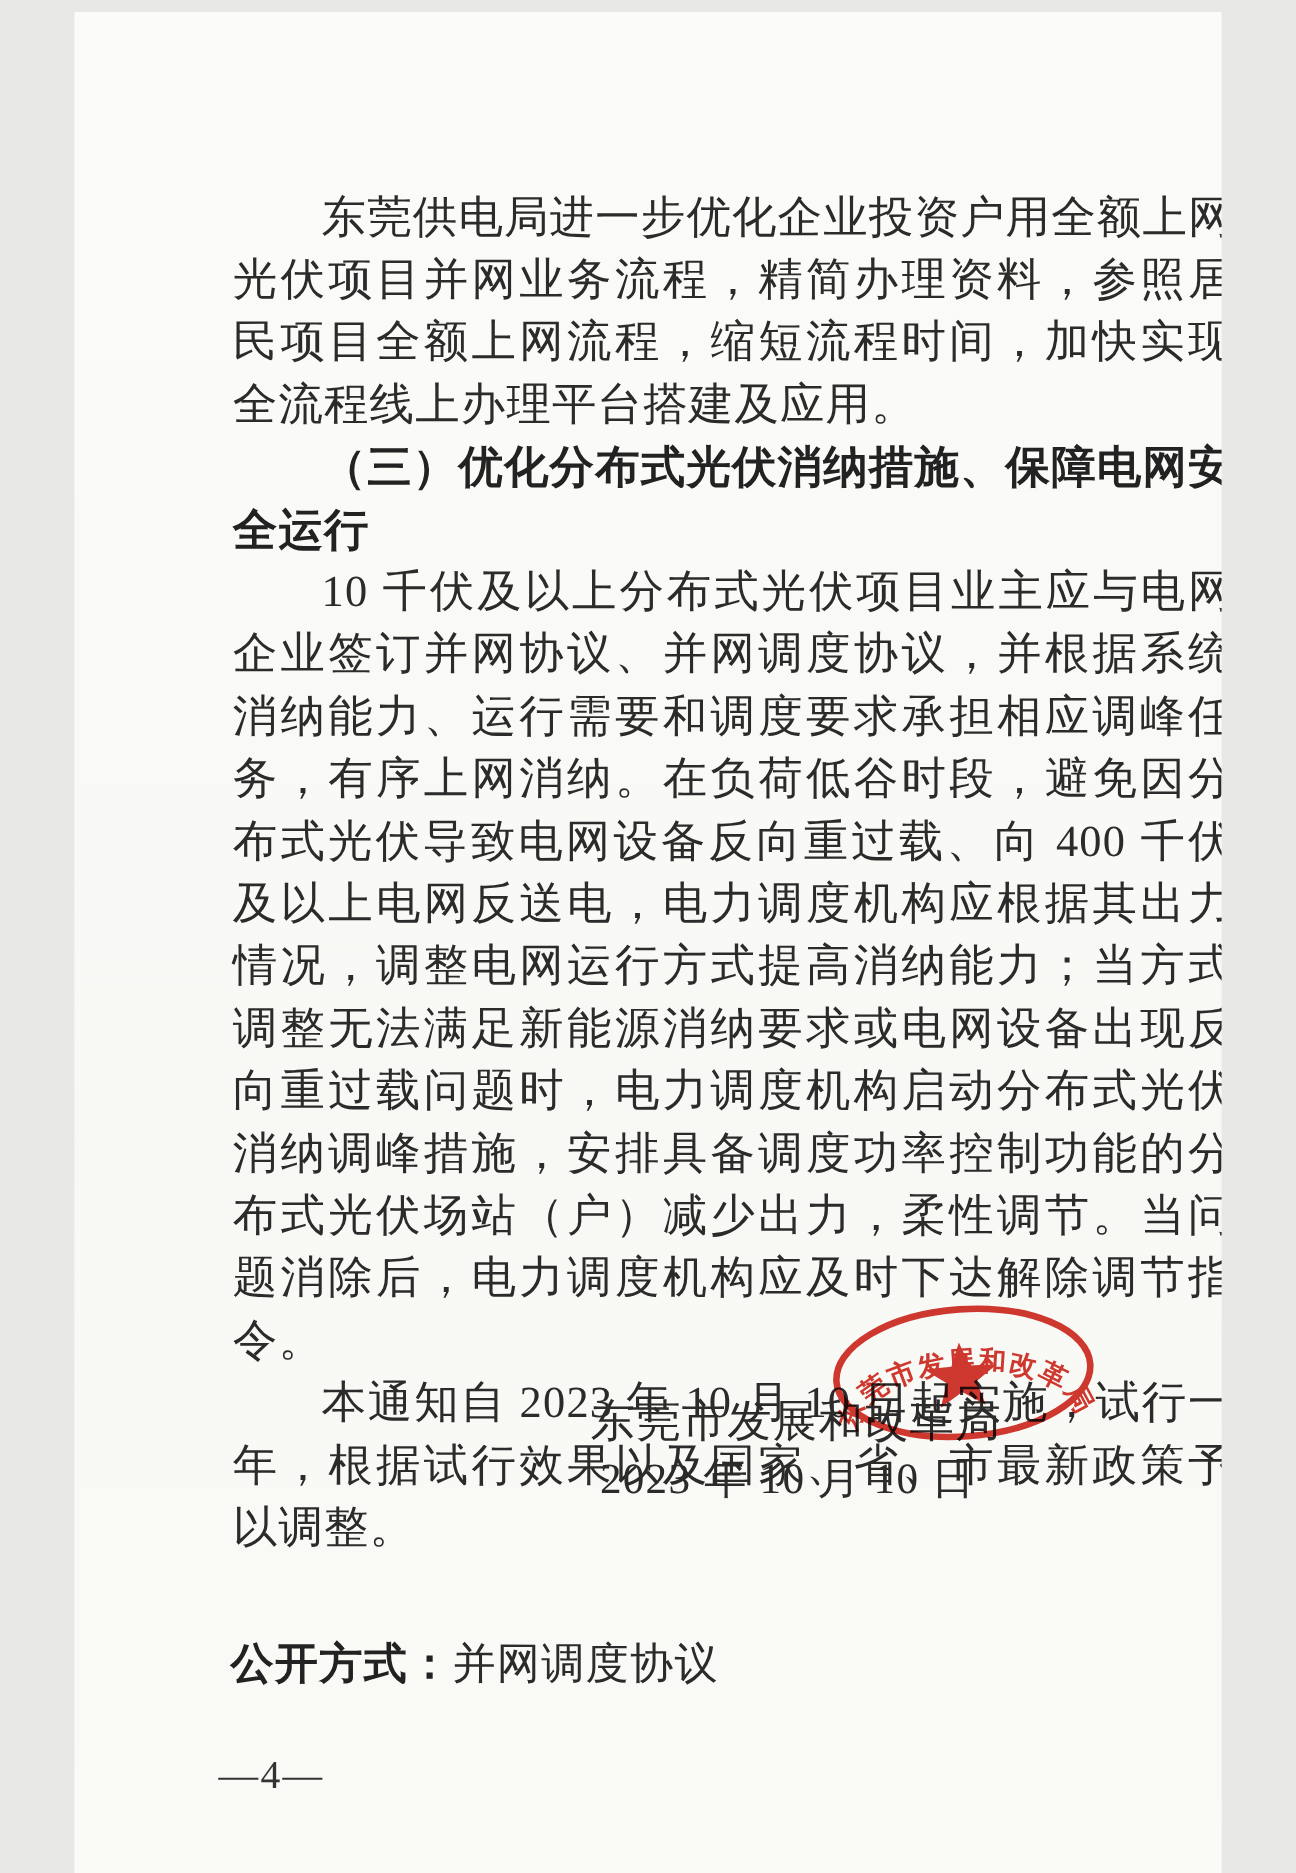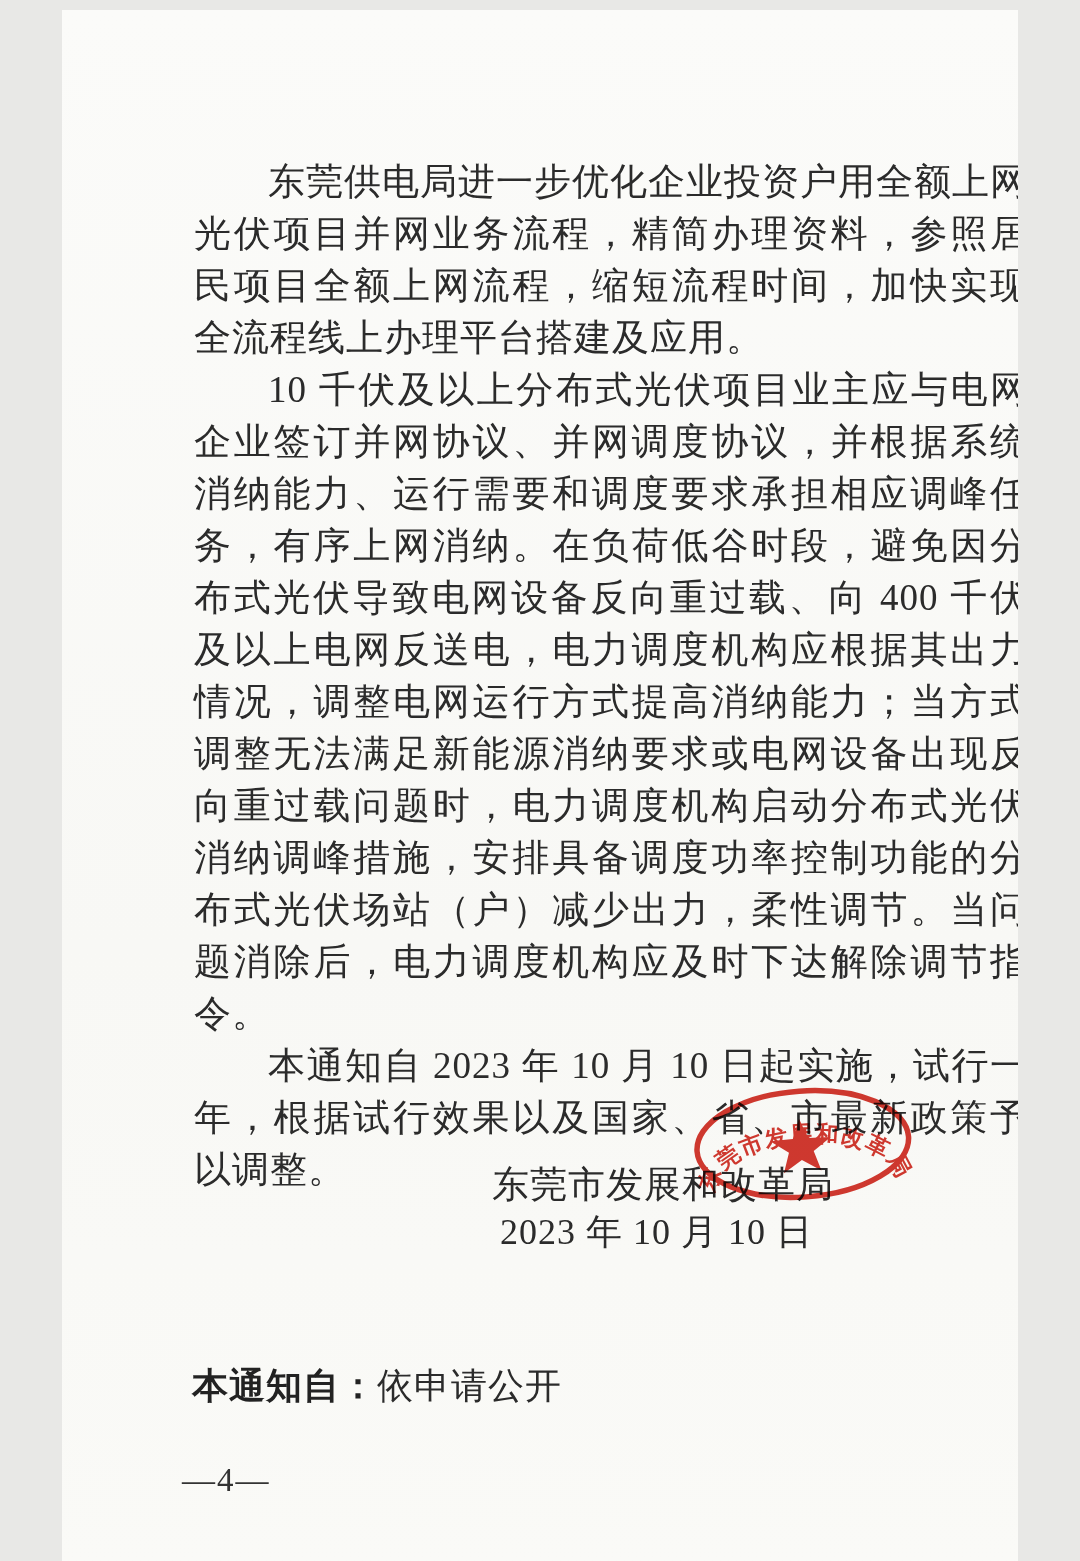--- a/index.html
+++ b/index.html
@@ -99,37 +99,38 @@
     color: #333333;
   }
 </style>
 </head>
 <body>
 
 <div class="page">
 
   <div class="doc-body">
       <p class="para body">东莞供电局进一步优化企业投资户用全额上网光伏项目并网业务流程，精简办理资料，参照居民项目全额上网流程，缩短流程时间，加快实现全流程线上办理平台搭建及应用。</p>
+      <p class="para heading">（三）优化分布式光伏消纳措施、保障电网安全运行</p>
       <p class="para body">10 千伏及以上分布式光伏项目业主应与电网企业签订并网协议、并网调度协议，并根据系统消纳能力、运行需要和调度要求承担相应调峰任务，有序上网消纳。在负荷低谷时段，避免因分布式光伏导致电网设备反向重过载、向 400 千伏及以上电网反送电，电力调度机构应根据其出力情况，调整电网运行方式提高消纳能力；当方式调整无法满足新能源消纳要求或电网设备出现反向重过载问题时，电力调度机构启动分布式光伏消纳调峰措施，安排具备调度功率控制功能的分布式光伏场站（户）减少出力，柔性调节。当问题消除后，电力调度机构应及时下达解除调节指令。</p>
       <p class="para body">本通知自 2023 年 10 月 10 日起实施，试行一年，根据试行效果以及国家、省、市最新政策予以调整。</p>
     </div>
 
   <div class="issuer-line">东莞市发展和改革局</div>
 
   <div class="date-line">2023 年 10 月 10 日</div>
 
 
   <svg class="seal" viewBox="0 0 230 130" xmlns="http://www.w3.org/2000/svg" aria-hidden="true">
     <ellipse cx="115" cy="62" rx="106" ry="53" fill="none" stroke="#d0281e" stroke-width="5.5"></ellipse>
     <path id="sealArc" d="M 26 96 A 90 42 0 0 1 204 96" fill="none"></path>
     <text font-size="23" fill="#d0281e" letter-spacing="1.5" font-family="Liberation Serif, DejaVu Serif, serif" font-weight="700">
       <textPath href="#sealArc" startOffset="50%" text-anchor="middle">东莞市发展和改革局</textPath>
     </text>
     <polygon fill="#d0281e" transform="translate(113,66) scale(1,0.92)" points="0,-32 7.6,-10.5 30.4,-9.9 12.4,4 18.8,25.9 0,13 -18.8,25.9 -12.4,4 -30.4,-9.9 -7.6,-10.5"></polygon>
   </svg>
 
   <div class="disclosure">
-    <span class="label">本通知自：</span><span>依申请公开</span>
+    <span class="label">公开方式：</span><span>并网调度协议</span>
   </div>
 
   <div class="page-number">—4—</div>
 
 </div>
 
 </body></html>

